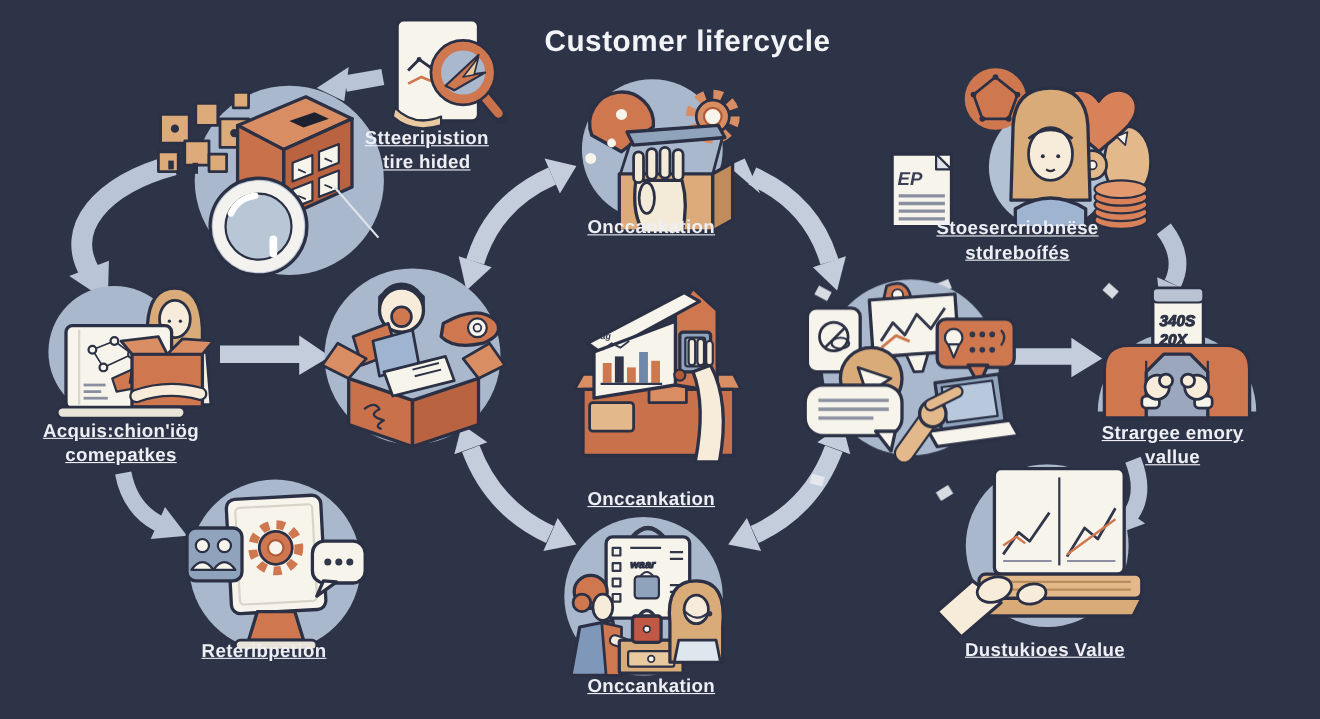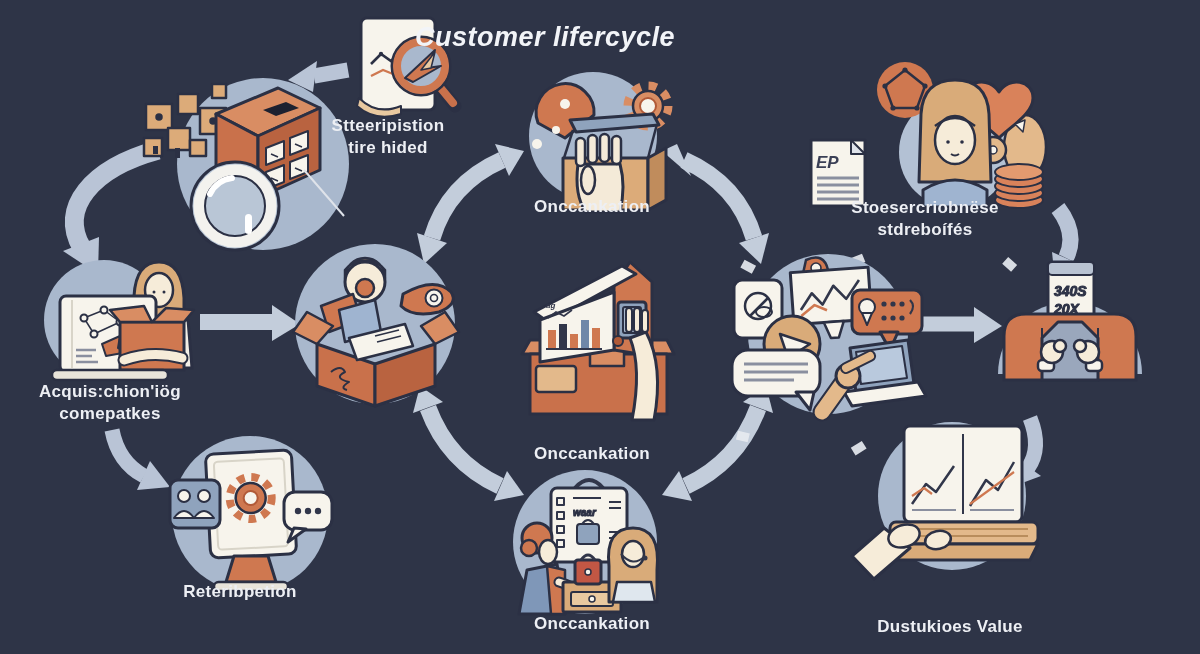--- a/index.html
+++ b/index.html
@@ -1,21 +1,21 @@
 <!DOCTYPE html>
 <html><head>
 <meta charset="utf-8">
 <style>
   html,body{margin:0;padding:0;background:#23283a;}
   .scene{position:relative;width:1200px;height:654px;background:#2e3447;overflow:hidden;
          font-family:"Liberation Sans",sans-serif;}
   .lbl{position:absolute;text-align:center;color:#edeff4;font-weight:bold;font-size:17px;
-       line-height:1.32;white-space:pre-line;letter-spacing:.3px;}
-  .title{position:absolute;text-align:left;color:#f2f4f8;font-weight:bold;font-size:27px;
-         letter-spacing:.5px;font-style:italic;}
+       line-height:1.32;white-space:pre-line;letter-spacing:.3px;text-decoration:underline;}
+  .title{position:absolute;text-align:right;color:#f2f4f8;font-weight:bold;font-size:27px;
+         letter-spacing:.5px;}
   .node{position:absolute;font-style:italic;}
   svg{display:block;overflow:visible;}
   .ol{stroke:#2b3044;stroke-linejoin:round;}
 </style>
 </head>
 <body>
 
 <div class="scene">
 
   <svg width="1200" height="654" style="position:absolute;left:0;top:0">
@@ -545,20 +545,22 @@
   <div class="lbl" style="left:492px;top:196px;width:200px">Onccankation</div>
 
   <div class="lbl" style="left:805px;top:197px;width:240px">Stoesercriobnëse
 stdreboífés</div>
 
   <div class="lbl" style="left:0px;top:381px;width:220px">Acquis:chion'iög
 comepatkes</div>
 
   <div class="lbl" style="left:492px;top:443px;width:200px">Onccankation</div>
 
+  <div class="lbl" style="left:966px;top:383px;width:200px">Strargee emory
+vallue</div>
 
   <div class="lbl" style="left:140px;top:581px;width:200px">Reteribpetion</div>
 
   <div class="lbl" style="left:492px;top:613px;width:200px">Onccankation</div>
 
-  <div class="lbl" style="left:850px;top:616px;width:200px">Dustukioes Value</div>
+  <div class="lbl" style="left:850px;top:580px;width:200px">Dustukioes Value</div>
 
 </div>
 
 </body></html>

